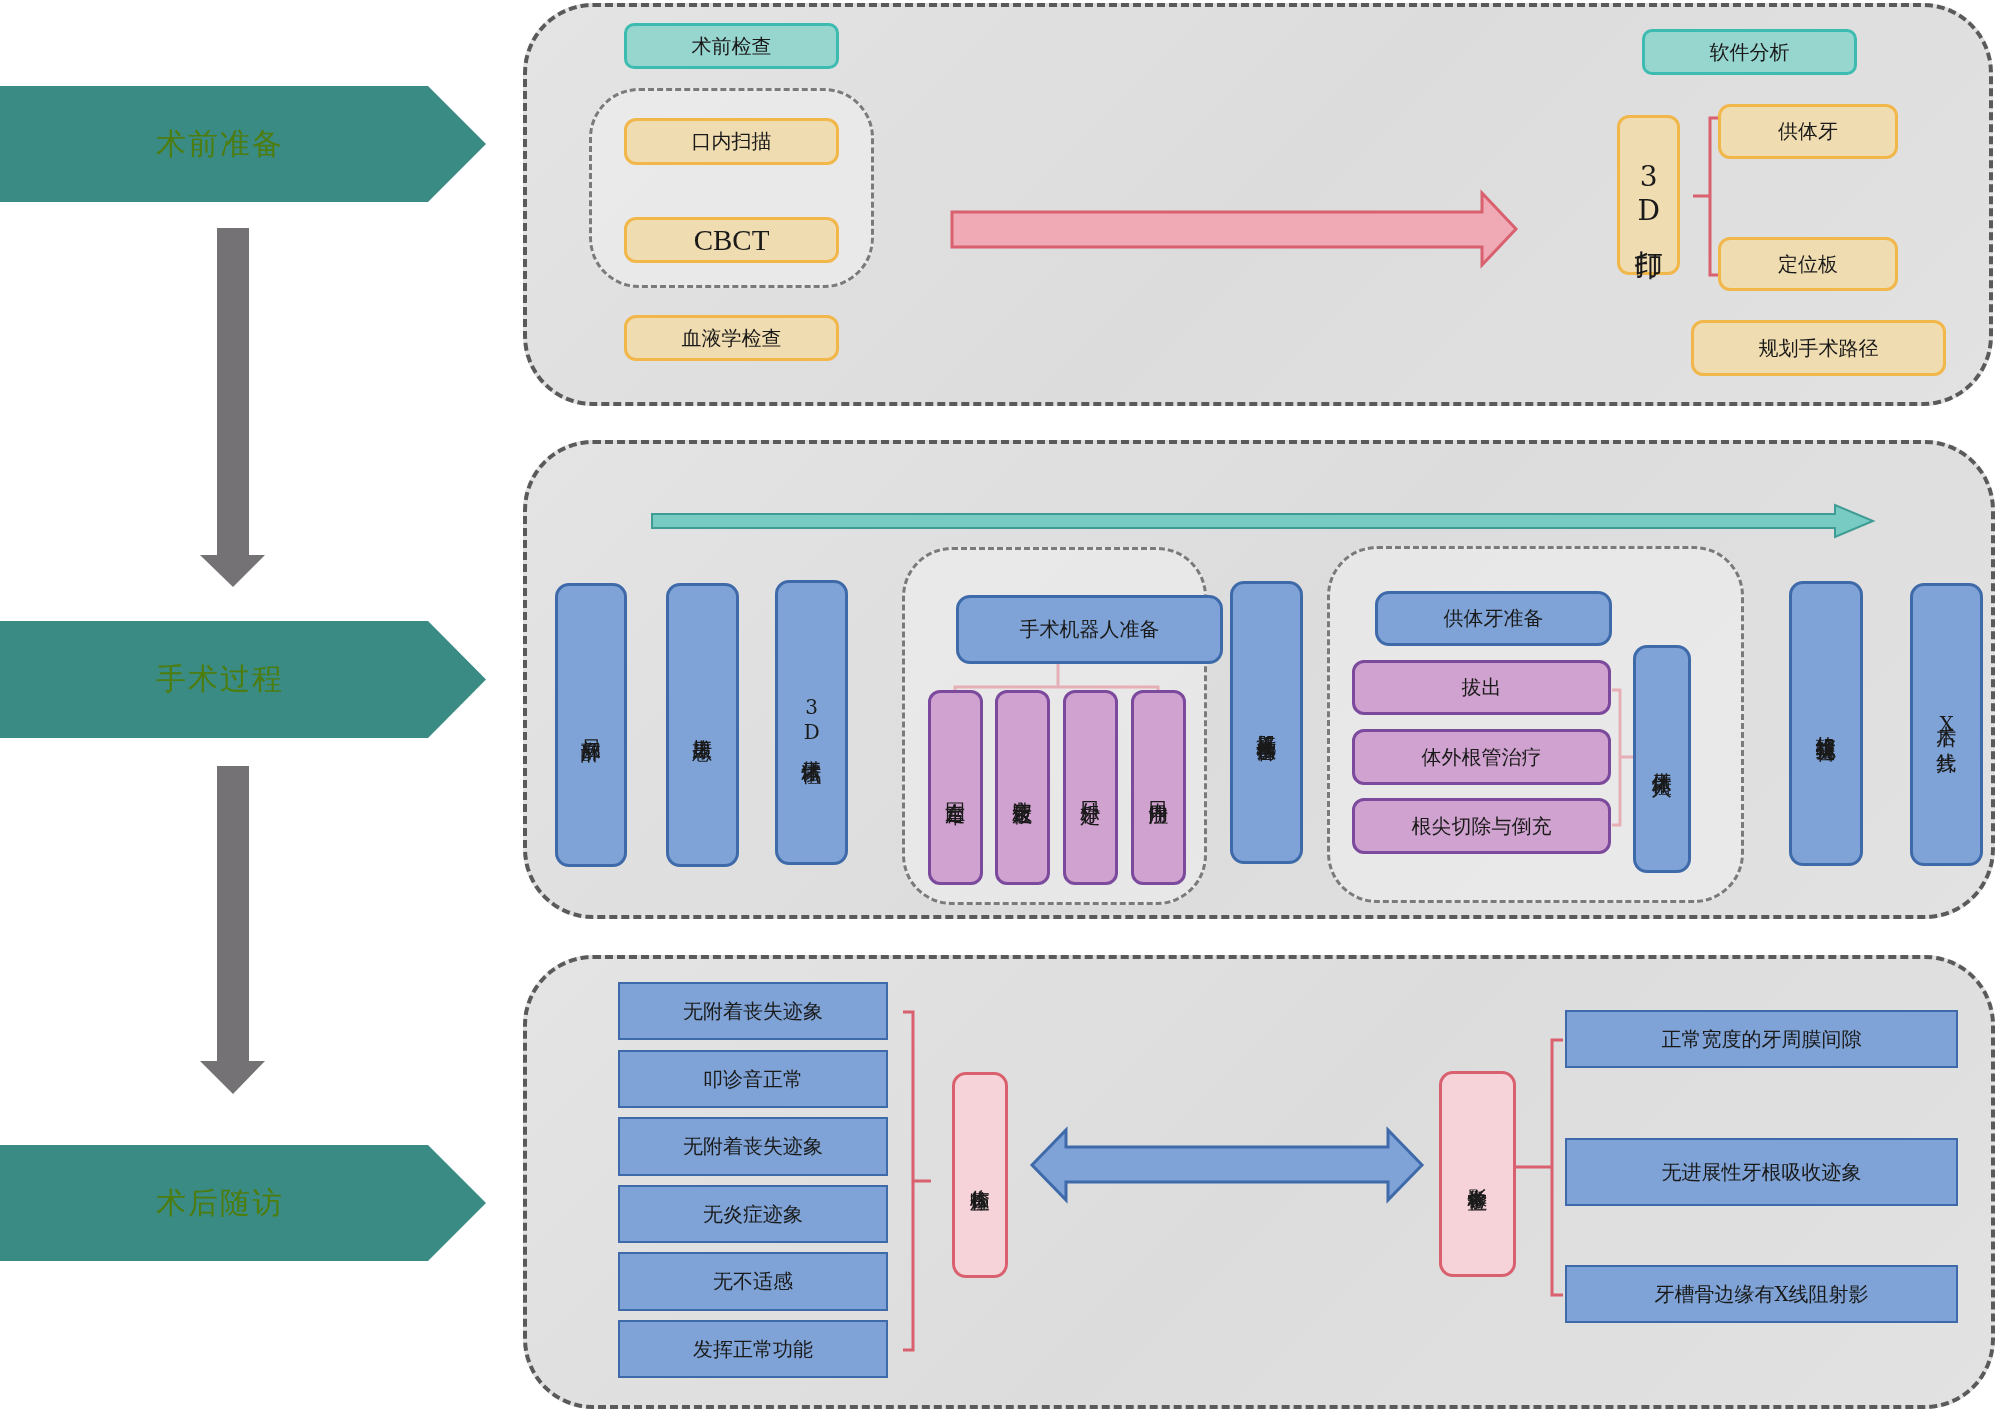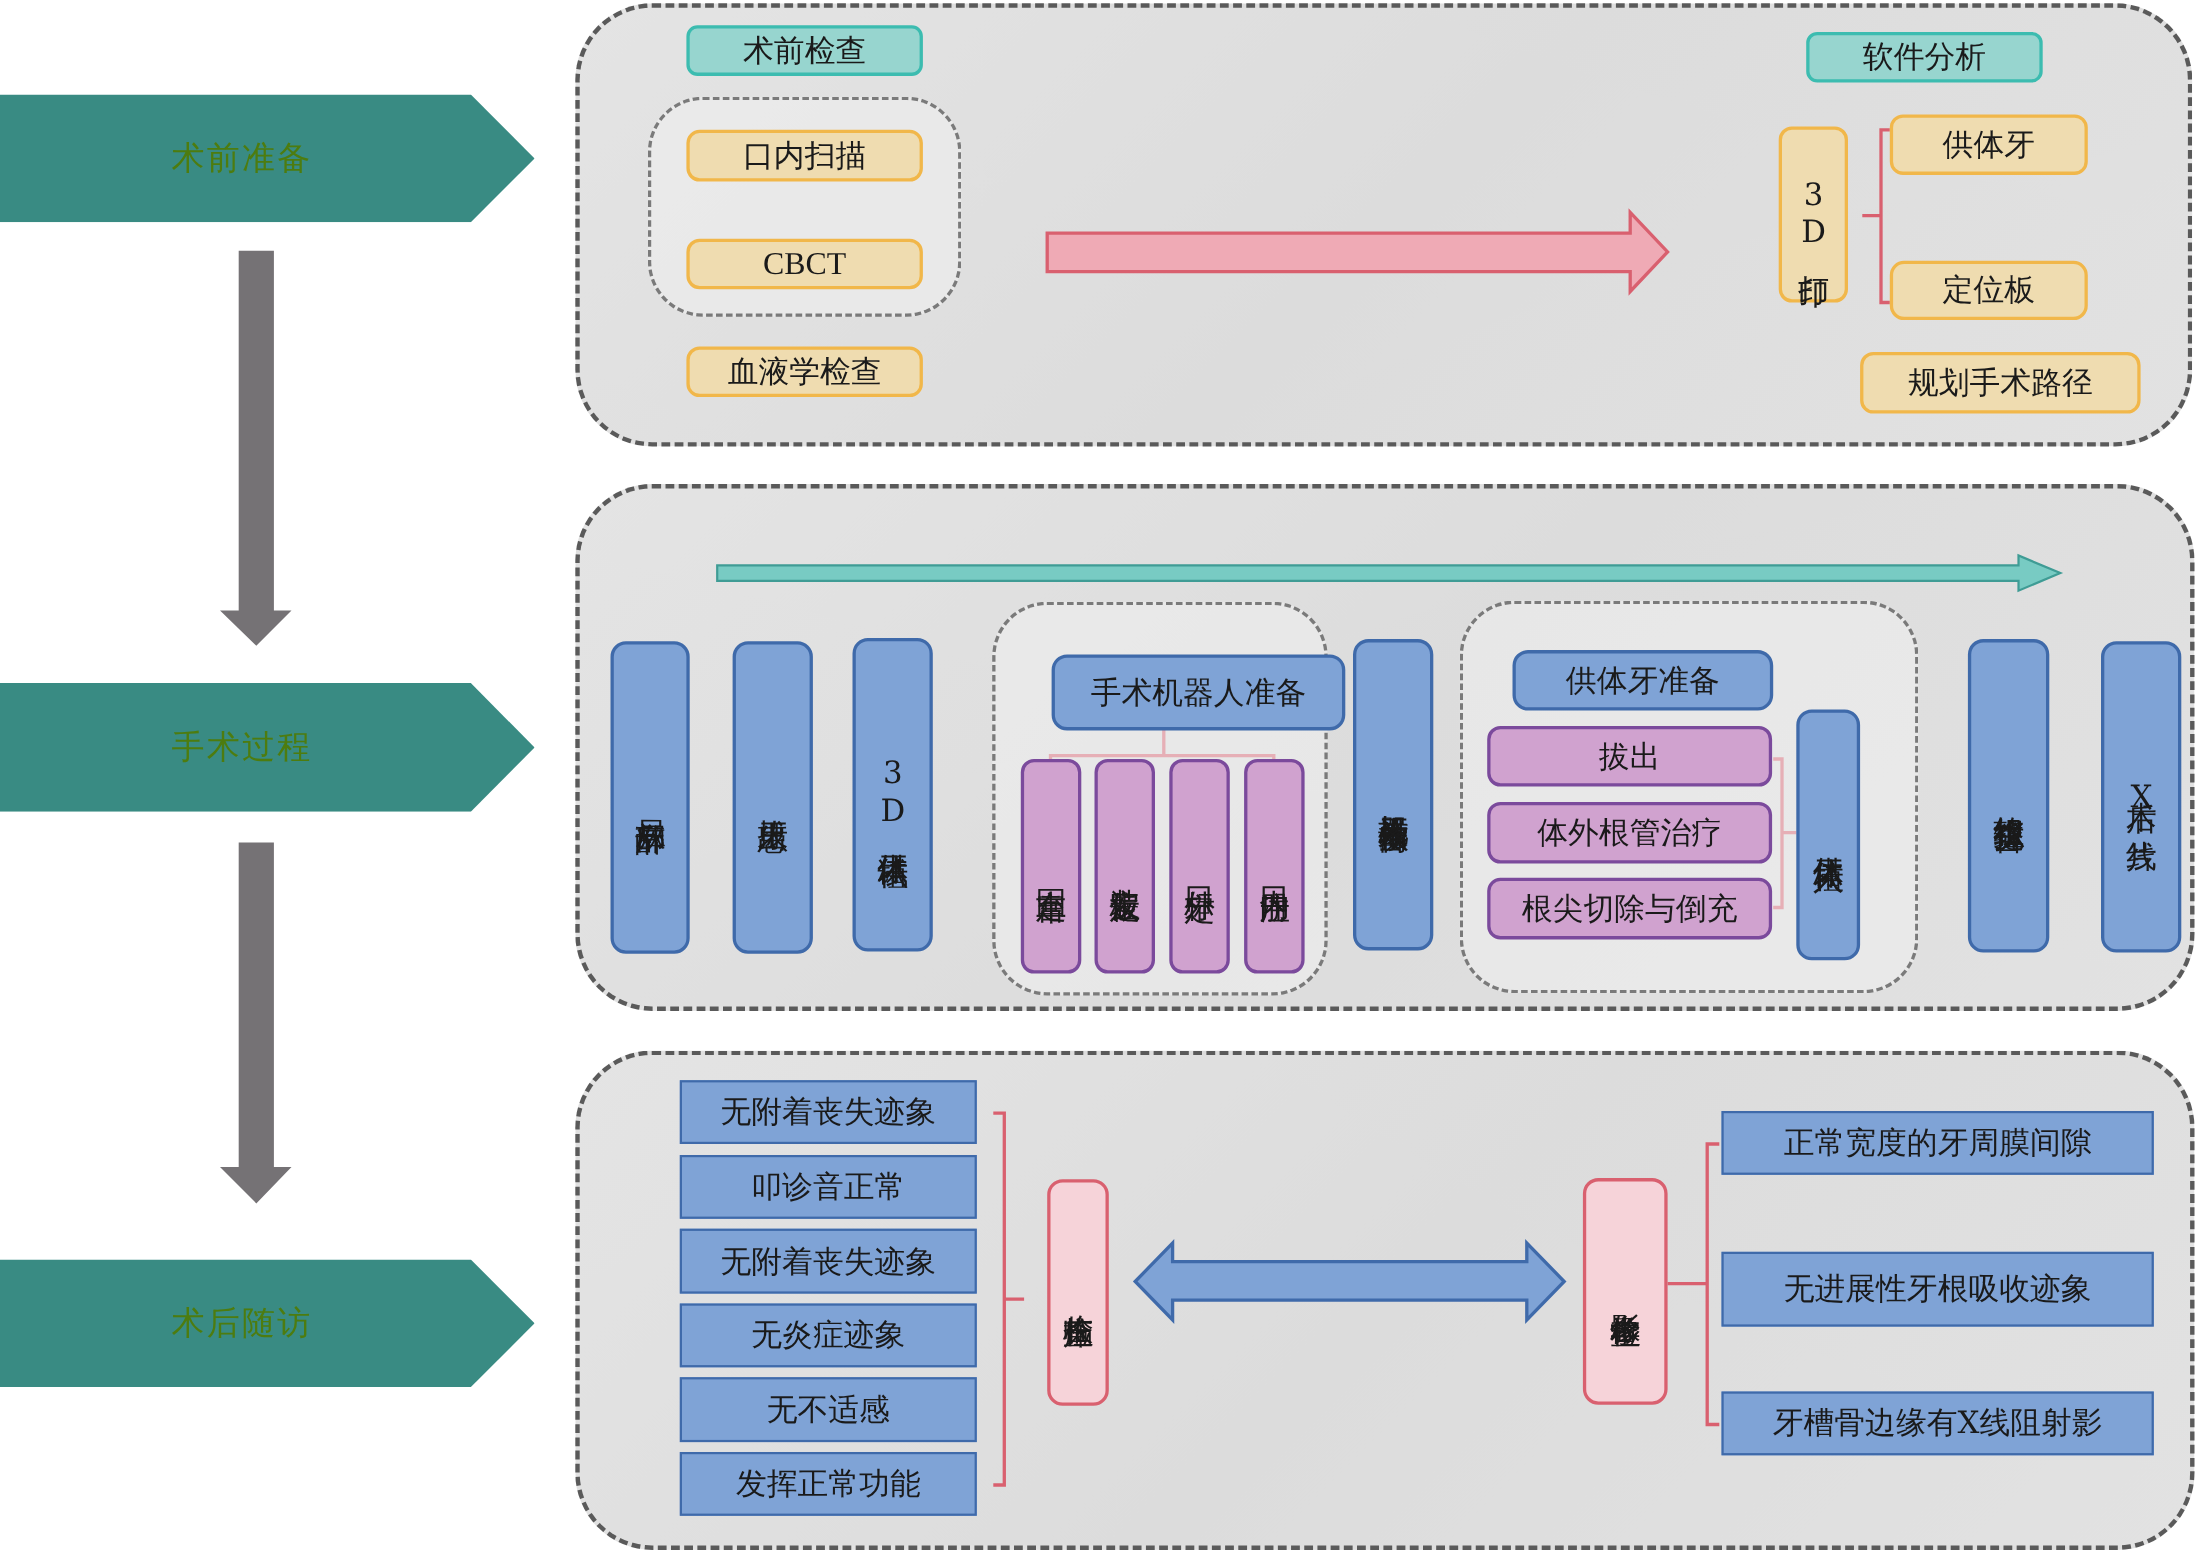--- a/index.html
+++ b/index.html
@@ -7,21 +7,21 @@
          font-family:"DejaVu Serif","Liberation Serif",serif; color:#1a1a1a; }
   .banner { position:absolute; left:0; width:486px; height:116px; }
   .banner svg { position:absolute; left:0; top:0; }
   .banner-label { position:absolute; left:0; width:440px; top:0; height:116px; display:flex;
     align-items:center; justify-content:center; color:#4d7c0f; font-size:30px; letter-spacing:2px; }
   .section { position:absolute; border:4px dashed #5a5a5a; border-radius:70px;
     background:linear-gradient(135deg,#e4e4e4,#dcdcdc 50%,#e2e2e2); box-sizing:border-box; }
   .inner-group { position:absolute; border:3px dashed #7a7a7a; border-radius:50px;
     background:rgba(240,240,240,0.55); box-sizing:border-box; }
   .box { position:absolute; box-sizing:border-box; display:flex; align-items:center; justify-content:center;
-    font-size:28px; text-align:center; line-height:1.12; }
+    font-size:20px; text-align:center; line-height:1.12; }
   .teal { background:#97d5cf; border:3px solid #3cbcb0; border-radius:10px; }
   .yellow { background:#efdcb0; border:3px solid #f1b74a; border-radius:12px; }
   .blue { background:#7fa3d6; border:3px solid #3f6aaa; border-radius:14px; }
   .blue-sq { background:#7fa3d6; border:2px solid #3f6aaa; border-radius:0; }
   .purple { background:#d0a2cf; border:3px solid #7b4a9c; border-radius:12px; }
   .pink { background:#f6d3d9; border:3px solid #d9606f; border-radius:14px; }
   .vert { writing-mode:vertical-rl; text-orientation:upright; letter-spacing:1px; }
   svg.overlay { position:absolute; left:0; top:0; pointer-events:none; }
 </style>
 </head>
@@ -64,21 +64,21 @@
 <div class="box yellow" style="left:624px; top:315px; width:215px; height:46px;">血液学检查</div>
 
 <svg class="overlay" width="2004" height="420">
   <polygon points="952,212 1482,212 1482,193 1516,229 1482,265 1482,247 952,247" fill="#efaab5" stroke="#d9606f" stroke-width="3" stroke-linejoin="miter"></polygon>
   <path d="M1718,118 L1710,118 L1710,275 L1718,275 M1710,196 L1693,196" fill="none" stroke="#d9606f" stroke-width="3"></path>
 </svg>
 
 <div class="box teal" style="left:1642px; top:29px; width:215px; height:46px;">软件分析</div>
 <div class="box yellow vert" style="left:1617px; top:115px; width:63px; height:160px; font-size:28px;">3D打印</div>
 <div class="box yellow" style="left:1718px; top:104px; width:180px; height:55px;">供体牙</div>
-<div class="box yellow" style="left:1718px; top:237px; width:180px; height:54px;border-radius:13px;">定位板</div>
+<div class="box yellow" style="left:1718px; top:237px; width:180px; height:54px;">定位板</div>
 <div class="box yellow" style="left:1643px; top:320px; width:255px; height:56px;margin-left:48px;">规划手术路径</div>
 
 <div class="section" style="left:523px; top:440px; width:1472px; height:479px;"></div>
 
 <svg class="overlay" width="2004" height="940">
   <polygon points="652,514 1835,514 1835,505 1873,521 1835,537 1835,528 652,528" fill="#78cbc3" stroke="#3f9c95" stroke-width="2"></polygon>
   <path d="M1058,663 L1058,687 M955,696 L955,687 L1158,687 L1158,696" fill="none" stroke="#d9606f" stroke-width="3"></path>
   <path d="M1612,690 L1620,690 L1620,825 L1612,825 M1620,757 L1633,757" fill="none" stroke="#d9606f" stroke-width="3"></path>
 </svg>
 

